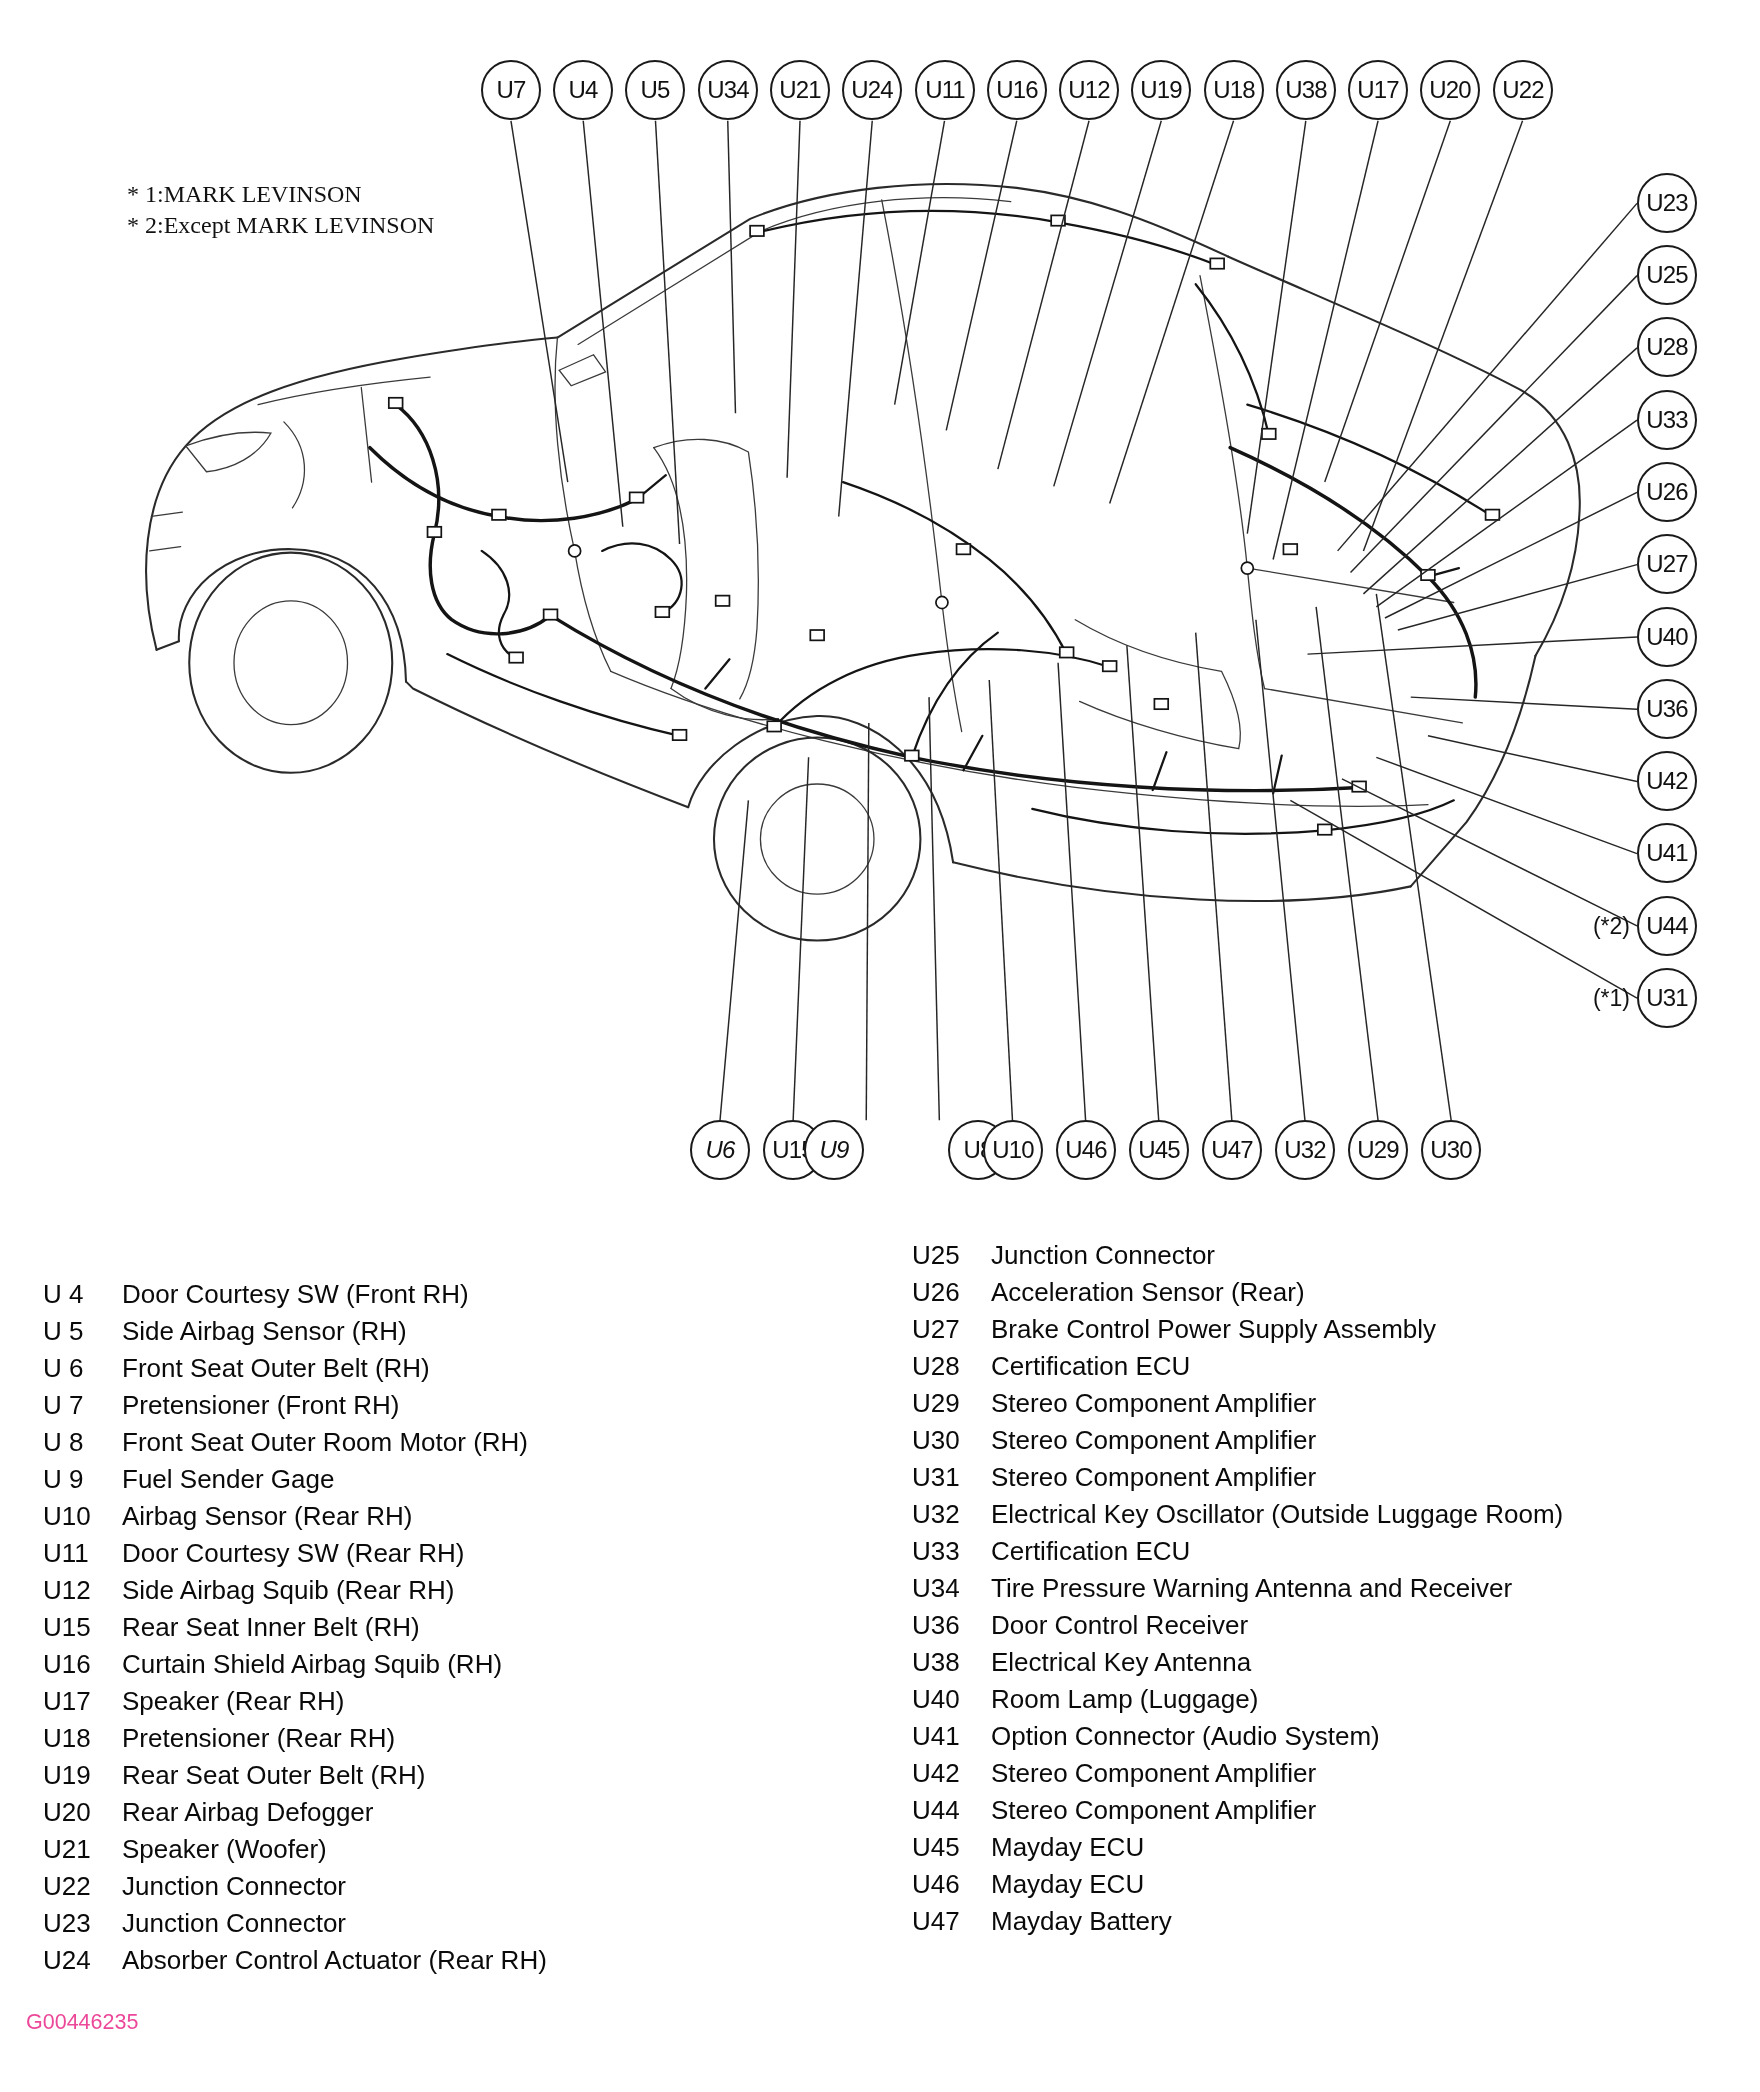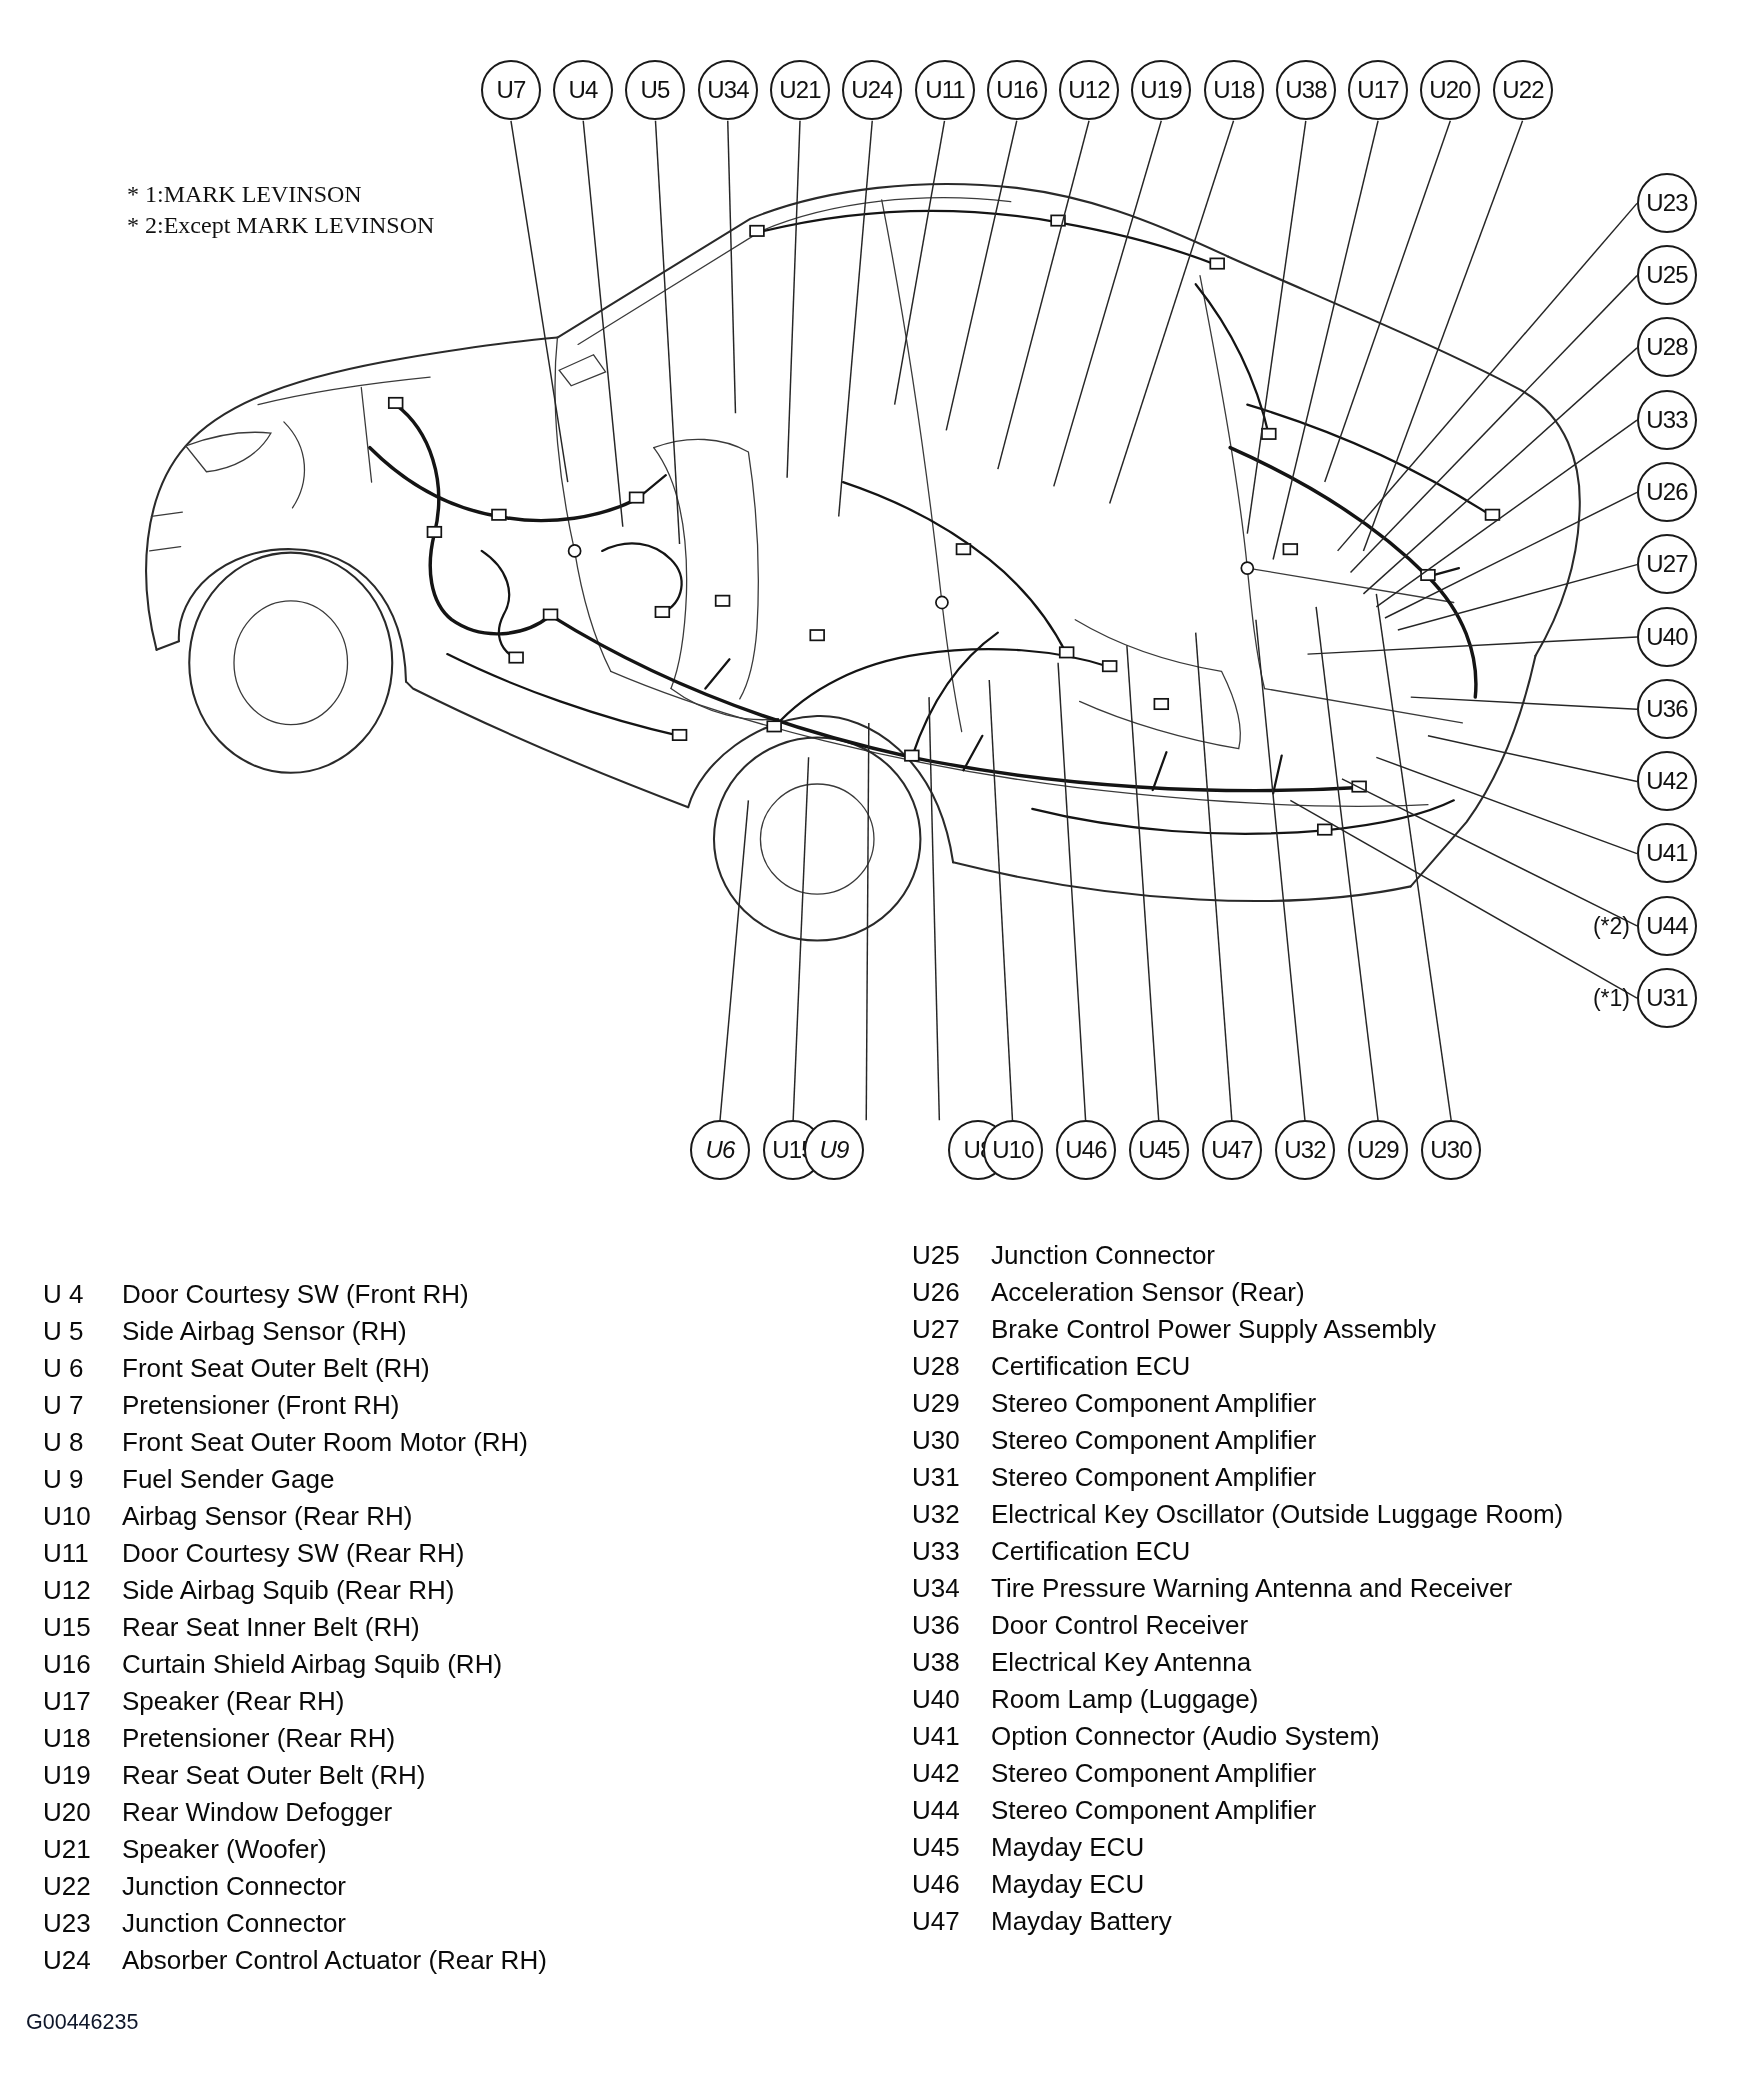--- a/index.html
+++ b/index.html
@@ -34,21 +34,21 @@
     display:flex;flex-direction:row;
     font-size:26px;color:#0a0a0a;
   }
   .legend-col{display:flex;flex-direction:column;}
   .legend-col.left{width:869px;margin-top:39px;}
   .legend-col.right{width:817px;}
   .legend-row{display:flex;line-height:37px;white-space:nowrap;}
   .legend-row .code{width:79px;flex:0 0 79px;}
   .figure-code{
     position:absolute;left:26px;top:2010px;
-    font-size:21.5px;color:#0f172a;
+    font-size:21.5px;color:#ec4899;
   }
   
   .bodyline{fill:none;stroke:#2a2a2a;stroke-width:2.4;stroke-linecap:round;}
   .thin{fill:none;stroke:#3a3a3a;stroke-width:1.5;stroke-linecap:round;}
   .harness{fill:none;stroke:#141414;stroke-width:4;stroke-linecap:round;}
   .harness2{fill:none;stroke:#141414;stroke-width:2.6;stroke-linecap:round;}
   .conn{fill:#fff;stroke:#141414;stroke-width:2;}
   .leader{stroke:#262626;stroke-width:1.7;}
 </style>
 </head>
@@ -380,21 +380,21 @@
           <span class="name">Pretensioner (Rear RH)</span>
         </div>
 
         <div class="legend-row">
           <span class="code">U19</span>
           <span class="name">Rear Seat Outer Belt (RH)</span>
         </div>
 
         <div class="legend-row">
           <span class="code">U20</span>
-          <span class="name">Rear Window Defogger</span>
+          <span class="name">Rear Airbag Defogger</span>
         </div>
 
         <div class="legend-row">
           <span class="code">U21</span>
           <span class="name">Speaker (Woofer)</span>
         </div>
 
         <div class="legend-row">
           <span class="code">U22</span>
           <span class="name">Junction Connector</span>

